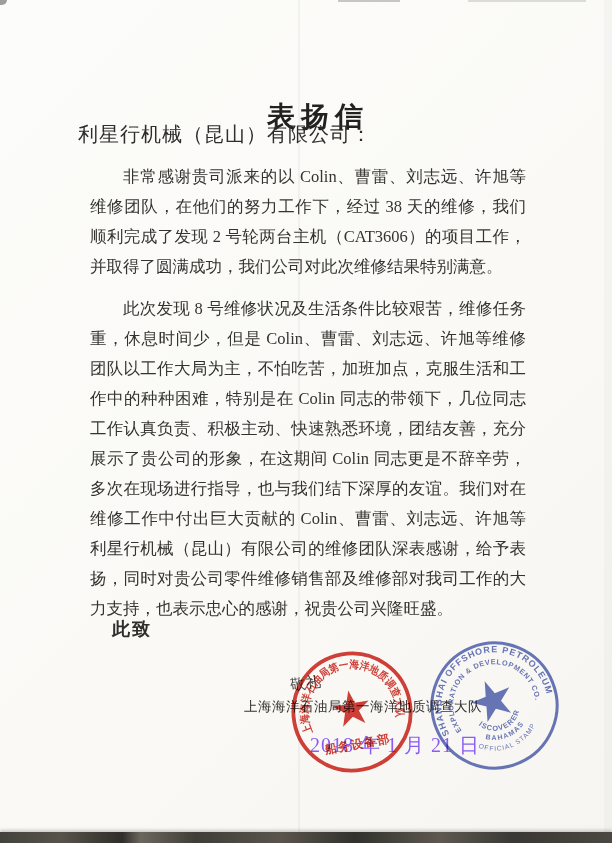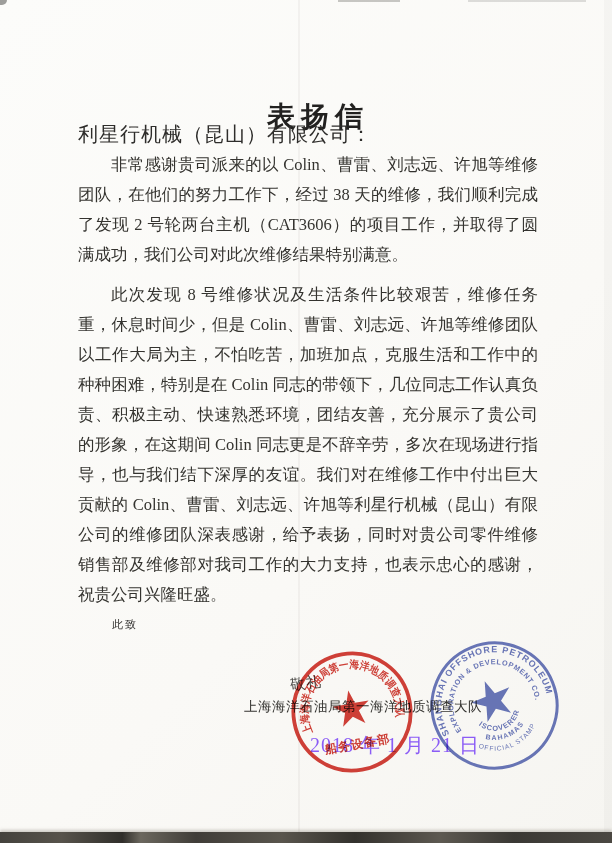--- a/index.html
+++ b/index.html
@@ -12,23 +12,23 @@
   .letter-title{
     position:absolute;top:79px;left:12px;width:100%;text-align:center;
     font-size:28px;font-weight:700;letter-spacing:6px;color:#222120;
   }
   .salutation{position:absolute;left:78px;top:121px;font-size:20px;letter-spacing:1px;}
   .body-text{
     position:absolute;left:78px;top:150px;width:460px;
     font-size:16.5px;line-height:30px;text-align:justify;text-justify:inter-ideograph;
     color:#34332f;
   }
-  .body-text p{margin:0;text-indent:2em;}
+  .body-text p{margin:12px;text-indent:2em;}
   .body-text p + p{margin-top:10px;}
-  .closing{position:absolute;left:112px;top:617px;font-size:11px;letter-spacing:2px;}
+  .closing{position:absolute;left:112px;top:617px;font-size:18px;letter-spacing:2px;font-weight:bold;}
   .regards{
     position:absolute;left:290px;top:674px;font-size:15px;color:#3c3b38;
     transform:rotate(-7deg);letter-spacing:1px;opacity:.9;z-index:1;
   }
   .signature-line{
     position:absolute;left:244px;top:698px;font-size:13.5px;letter-spacing:.5px;
     color:#33322f;z-index:1;white-space:nowrap;
   }
   .date-line{
     position:absolute;left:310px;top:732px;font-size:20px;letter-spacing:1px;

